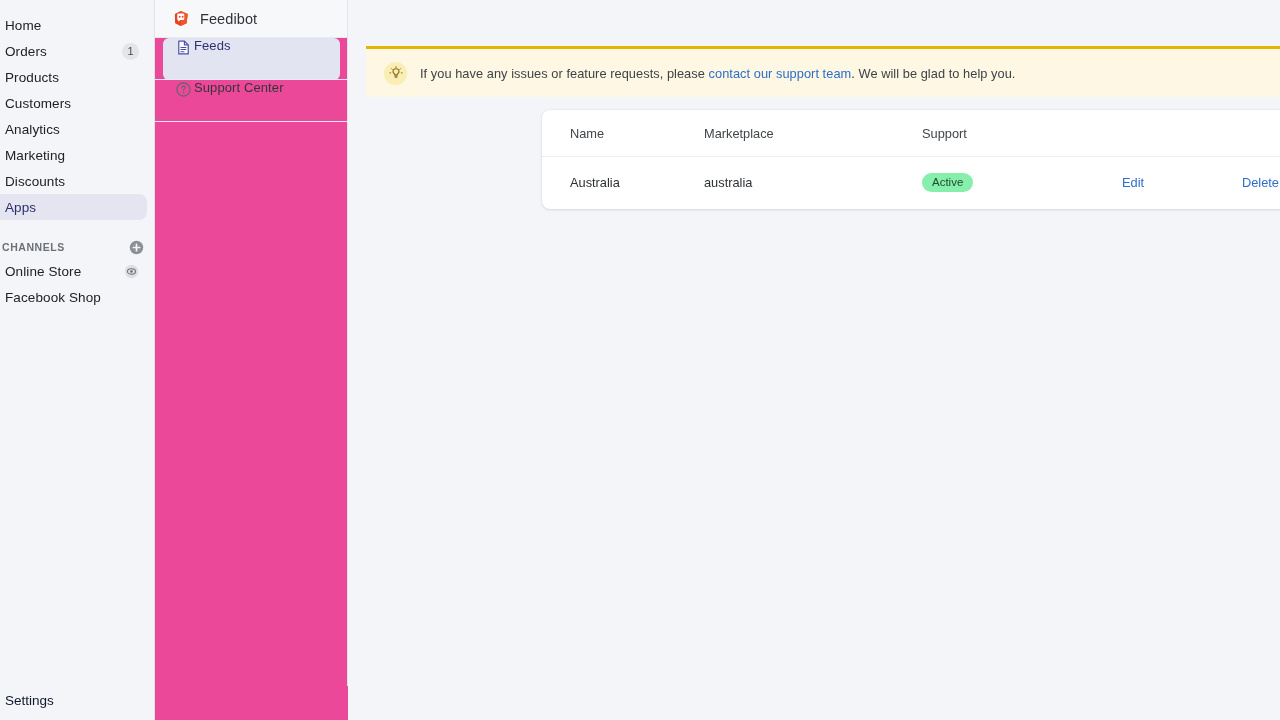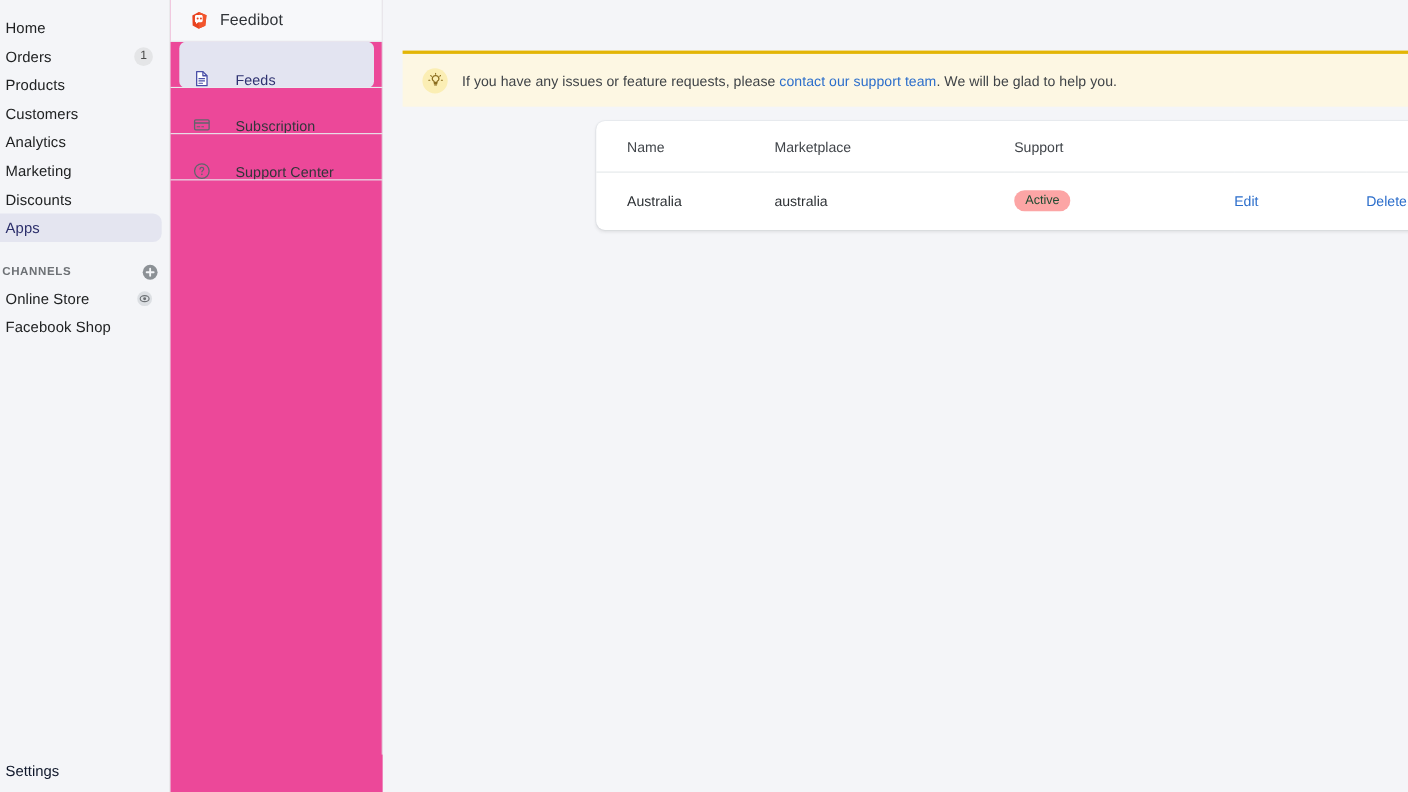--- a/index.html
+++ b/index.html
@@ -74,21 +74,21 @@
     gap:9px; padding-left:17px;
     border-bottom:1px solid #e8eaed;
     background:#f7f8fa;
   }
   .logo-mark { width:19px; height:19px; flex:0 0 19px; }
   .app-title { font-size:14.5px; color:#303438; letter-spacing:.1px; }
 
   .app-menu { padding-top:0; }
   .menu-item {
     position:relative;
-    display:flex; align-items:flex-end; gap:22px;
+    display:flex; align-items:flex-start; gap:2px;
     height:42px; padding-left:11px;
     margin:0 8px; border-radius:6px;
     font-size:13px; color:#32363b;
     cursor:pointer;
   }
   .menu-item .menu-divider {
     position:absolute; left:-8px; right:-8px; bottom:0;
     height:1px; background:#e9ebee;
   }
   .menu-item.active { background:#e3e4f1; color:#2e3170; }
@@ -139,21 +139,21 @@
     padding:16px 0 17px 0;
     vertical-align:middle;
   }
   .col-name { width:162px; padding-left:28px !important; }
   .col-market { width:218px; }
   .col-status { width:200px; }
   .col-edit { width:120px; }
   .col-del { width:auto; }
   .badge-active {
     display:inline-block; padding:2px 10px 3px;
-    background:#fca5a5; color:#1f4b31;
+    background:#86efac; color:#1f4b31;
     border-radius:10px; font-size:11.5px; line-height:14px;
   }
   .row-link { color:#2c6ecb; font-size:12.8px; text-decoration:none; cursor:pointer; }
 </style>
 </head>
 <body>
 
 <div class="app">
 
   <nav class="admin-nav">
@@ -248,31 +248,20 @@
           <svg width="17" height="17" viewBox="0 0 18 18" fill="none">
             <path d="M4 2.2h6l4 4v9.6H4z" fill="#fff" stroke="currentColor" stroke-width="1.25" stroke-linejoin="round"></path>
             <path d="M10 2.2v4h4" stroke="currentColor" stroke-width="1.25" stroke-linejoin="round"></path>
             <path d="M6.2 9h5.4M6.2 11.2h5.4M6.2 13.4h3.4" stroke="currentColor" stroke-width="1.1" stroke-linecap="round"></path>
           </svg>
         </span>
         <span class="menu-label">Feeds</span>
         <span class="menu-divider"></span>
       </div>
 
-      <div class="menu-item">
-        <span class="menu-icon">
-          <svg width="17" height="17" viewBox="0 0 18 18" fill="none">
-            <rect x="2" y="4.2" width="14" height="9.6" rx="1.2" stroke="currentColor" stroke-width="1.25"></rect>
-            <path d="M2 7.2h14" stroke="currentColor" stroke-width="1.25"></path>
-            <path d="M4.4 10.8h2.6M9 10.8h1.6" stroke="currentColor" stroke-width="1.1" stroke-linecap="round"></path>
-          </svg>
-        </span>
-        <span class="menu-label">Subscription</span>
-        <span class="menu-divider"></span>
-      </div>
 
       <div class="menu-item">
         <span class="menu-icon">
           <svg width="17" height="17" viewBox="0 0 18 18" fill="none">
             <circle cx="9" cy="9" r="7" stroke="currentColor" stroke-width="1.25"></circle>
             <path d="M7.2 7.1c0-1 .8-1.7 1.8-1.7s1.8.7 1.8 1.6c0 1.3-1.7 1.4-1.7 2.7" stroke="currentColor" stroke-width="1.2" stroke-linecap="round"></path>
             <circle cx="9.05" cy="12.2" r=".78" fill="currentColor"></circle>
           </svg>
         </span>
         <span class="menu-label">Support Center</span>

